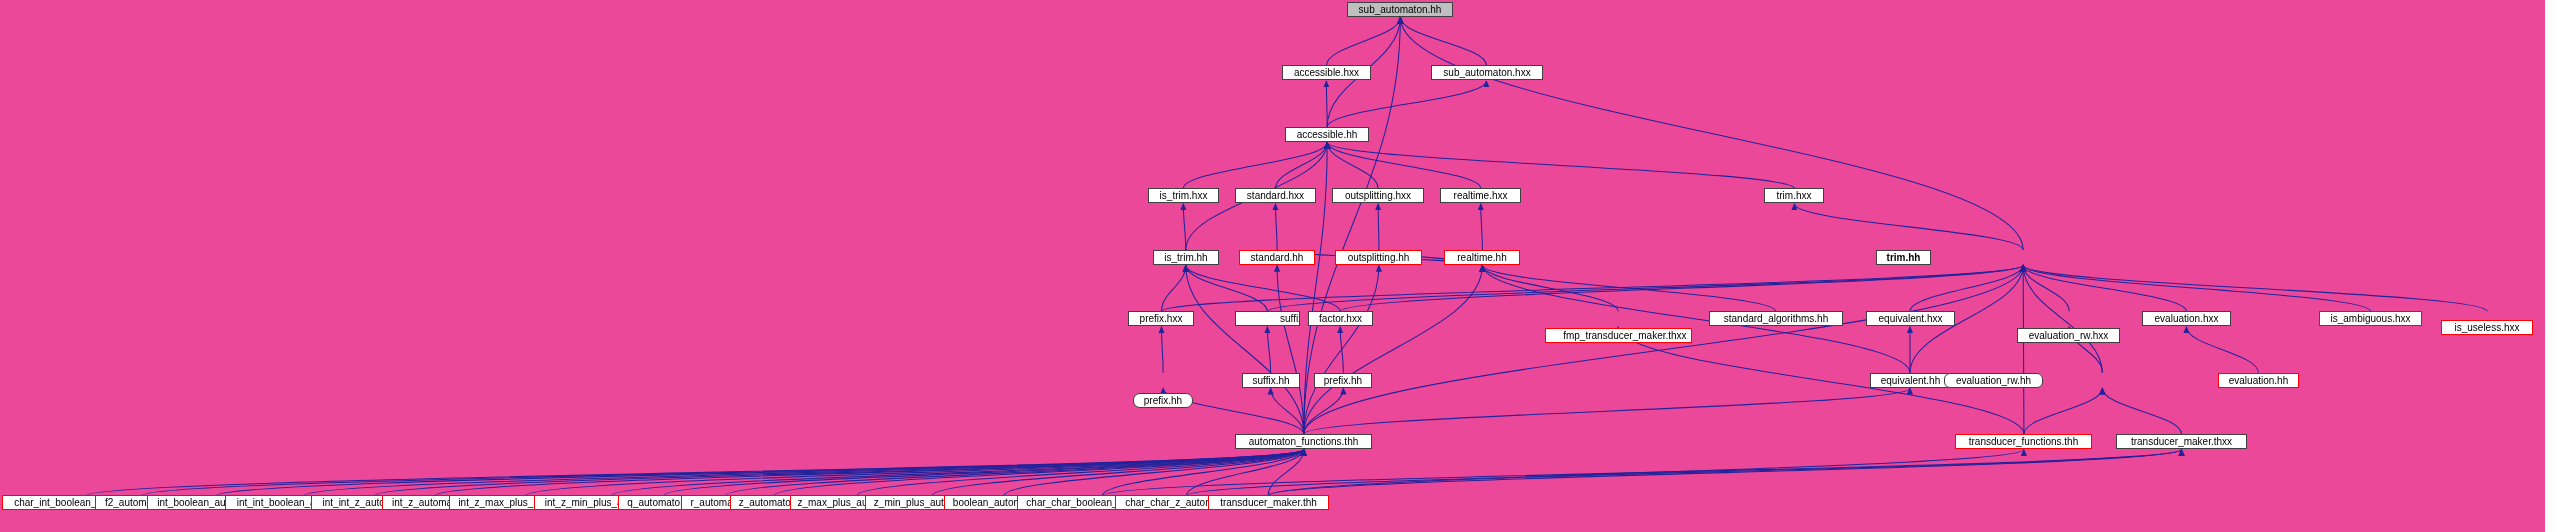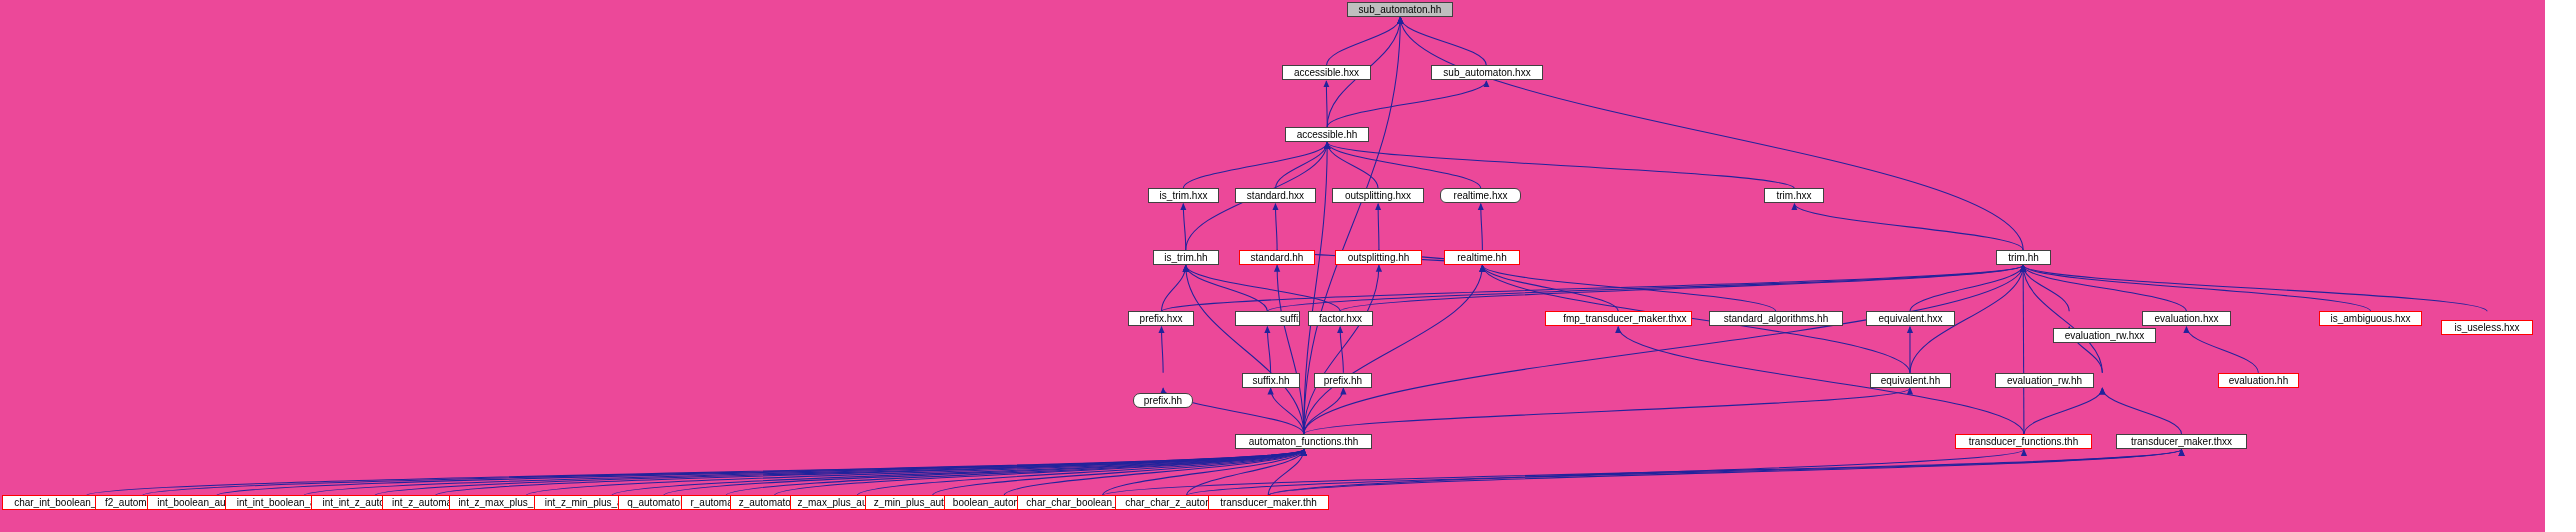--- a/index.html
+++ b/index.html
@@ -120,42 +120,42 @@
       </g>
   </svg>
   <div id="node-layer">
       <div class="node root" style="left: 1347px; top: 1.6px; width: 106px;">sub_automaton.hh</div>
       <div class="node" style="left: 1282px; top: 65px; width: 89px;">accessible.hxx</div>
       <div class="node" style="left: 1431px; top: 65px; width: 112px;">sub_automaton.hxx</div>
       <div class="node" style="left: 1285px; top: 127px; width: 84px;">accessible.hh</div>
       <div class="node" style="left: 1148px; top: 188px; width: 71px;">is_trim.hxx</div>
       <div class="node" style="left: 1235px; top: 188px; width: 81px;">standard.hxx</div>
       <div class="node" style="left: 1332px; top: 188px; width: 92px;">outsplitting.hxx</div>
-      <div class="node" style="left: 1440px; top: 188px; width: 81px; border-radius: 6px;">realtime.hxx</div>
+      <div class="node" style="left: 1440px; top: 188px; width: 81px;">realtime.hxx</div>
       <div class="node" style="left: 1764px; top: 188px; width: 60px;">trim.hxx</div>
       <div class="node" style="left: 1153px; top: 250px; width: 66px;">is_trim.hh</div>
       <div class="node red" style="left: 1239px; top: 250px; width: 76px;">standard.hh</div>
       <div class="node red" style="left: 1335px; top: 250px; width: 87px;">outsplitting.hh</div>
       <div class="node red" style="left: 1444px; top: 250px; width: 76px;">realtime.hh</div>
-      <div class="node" style="left: 1996px; top: 250px; width: 55px;">trim.hh</div>
+      <div class="node" style="left: 1876px; top: 250px; width: 55px; font-weight: bold;">trim.hh</div>
       <div class="node" style="left: 1128px; top: 311px; width: 66px;">prefix.hxx</div>
       <div class="node" style="left: 1235px; top: 311px; width: 65px; padding-left: 44px;">suffix.hxx</div>
       <div class="node" style="left: 1308px; top: 311px; width: 65px;">factor.hxx</div>
-      <div class="node red" style="left: 1545px; top: 311px; width: 147px; padding-left: 16px;">fmp_transducer_maker.thxx</div>
+      <div class="node red" style="left: 1545px; top: 328px; width: 147px; padding-left: 16px;">fmp_transducer_maker.thxx</div>
       <div class="node" style="left: 1709px; top: 311px; width: 134px;">standard_algorithms.hh</div>
       <div class="node" style="left: 1866px; top: 311px; width: 89px;">equivalent.hxx</div>
-      <div class="node" style="left: 2017px; top: 328px; width: 103px; margin-left: 36px;">evaluation_rw.hxx</div>
+      <div class="node" style="left: 2017px; top: 328px; width: 103px;">evaluation_rw.hxx</div>
       <div class="node" style="left: 2142px; top: 311px; width: 89px;">evaluation.hxx</div>
       <div class="node red" style="left: 2319px; top: 311px; width: 103px;">is_ambiguous.hxx</div>
       <div class="node red" style="left: 2441px; top: 320px; width: 92px;">is_useless.hxx</div>
       <div class="node" style="left: 1133px; top: 393px; width: 60px; border-radius: 7px;">prefix.hh</div>
       <div class="node" style="left: 1242px; top: 373px; width: 58px;">suffix.hh</div>
       <div class="node" style="left: 1314px; top: 373px; width: 58px;">prefix.hh</div>
       <div class="node" style="left: 1870px; top: 373px; width: 81px;">equivalent.hh</div>
-      <div class="node" style="left: 1995px; top: 373px; width: 99px;">evaluation_rw.hh</div>
+      <div class="node" style="left: 1944px; top: 373px; width: 99px; border-radius: 6px;">evaluation_rw.hh</div>
       <div class="node red" style="left: 2218px; top: 373px; width: 81px;">evaluation.hh</div>
       <div class="node" style="left: 1235px; top: 434px; width: 137px;">automaton_functions.thh</div>
       <div class="node red" style="left: 1955px; top: 434px; width: 137px;">transducer_functions.thh</div>
       <div class="node" style="left: 2116px; top: 434px; width: 131px;">transducer_maker.thxx</div>
       <div class="node red" style="left: 2.4px; top: 495px; width: 167px;">char_int_boolean_automaton.hh</div>
       <div class="node red" style="left: 95px; top: 495px; width: 95px;">f2_automaton.hh</div>
       <div class="node red" style="left: 147px; top: 495px; width: 139px;">int_boolean_automaton.hh</div>
       <div class="node red" style="left: 225px; top: 495px; width: 158px;">int_int_boolean_automaton.hh</div>
       <div class="node red" style="left: 311px; top: 495px; width: 127px;">int_int_z_automaton.hh</div>
       <div class="node red" style="left: 382px; top: 495px; width: 108px;">int_z_automaton.hh</div>

